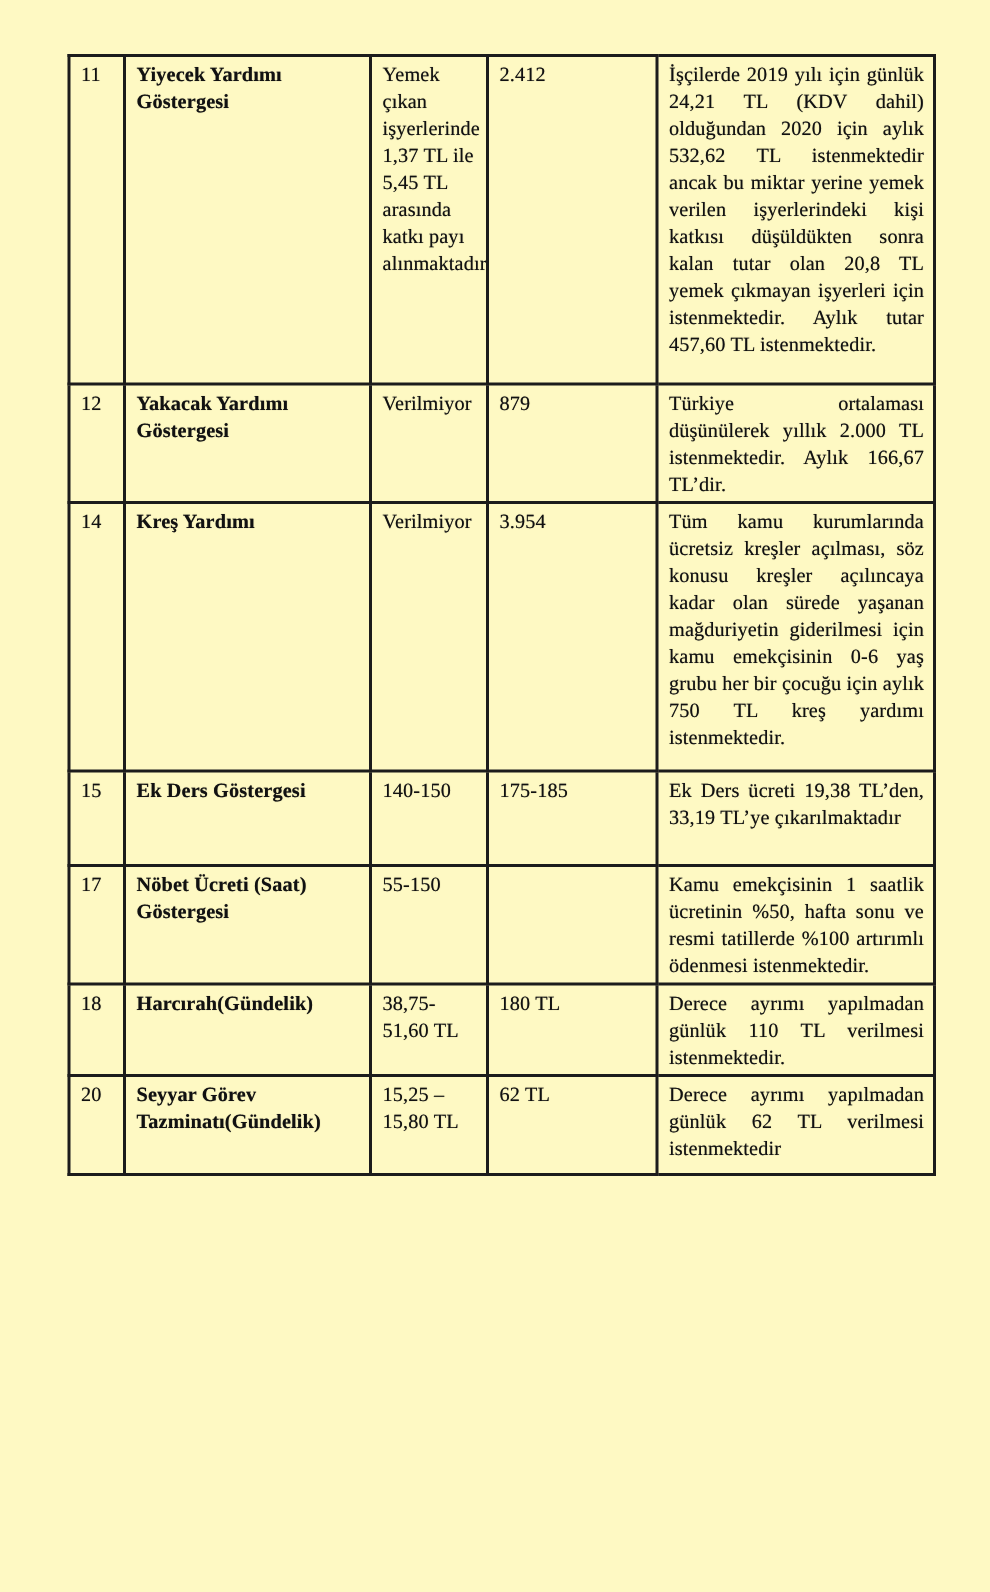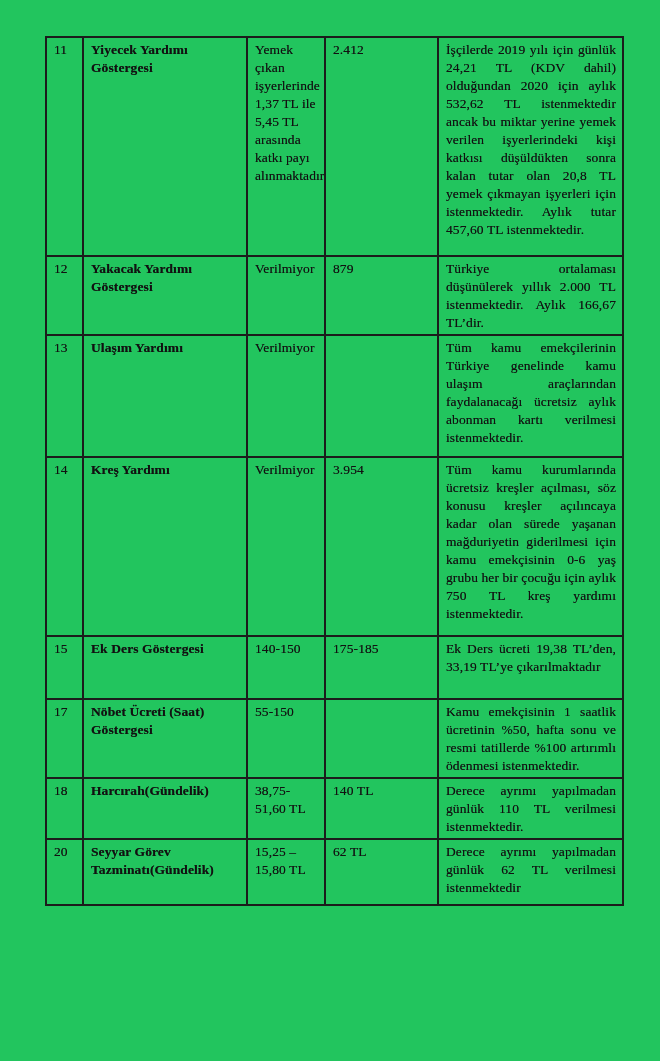--- a/index.html
+++ b/index.html
@@ -4,21 +4,21 @@
 <style>
   html, body {
     margin: 0;
     padding: 0;
     background: #ffffff;
   }
   .page {
     position: relative;
     width: 660px;
     height: 1061px;
-    background: #22c55e;
+    background: #fef9c3;
     overflow: hidden;
     font-family: "Liberation Serif", "DejaVu Serif", serif;
     color: #111111;
   }
   table.doc-table {
     position: absolute;
     left: 45px;
     top: 36px;
     width: 577px;
     border-collapse: collapse;
@@ -77,27 +77,20 @@
         <td class="dem">2.412</td>
         <td class="exp">İşçilerde 2019 yılı için günlük 24,21 TL (KDV dahil) olduğundan 2020 için aylık 532,62 TL istenmektedir ancak bu miktar yerine yemek verilen işyerlerindeki kişi katkısı düşüldükten sonra kalan tutar olan 20,8 TL yemek çıkmayan işyerleri için istenmektedir. Aylık tutar 457,60 TL istenmektedir.</td>
       </tr>
       <tr class="r1">
         <td class="no">12</td>
         <td class="ind">Yakacak Yardımı Göstergesi</td>
         <td class="cur">Verilmiyor</td>
         <td class="dem">879</td>
         <td class="exp">Türkiye ortalaması düşünülerek yıllık 2.000 TL istenmektedir. Aylık 166,67 TL’dir.</td>
       </tr>
-      <tr class="r2">
-        <td class="no">13</td>
-        <td class="ind">Ulaşım Yardımı</td>
-        <td class="cur">Verilmiyor</td>
-        <td class="dem"></td>
-        <td class="exp">Tüm kamu emekçilerinin Türkiye genelinde kamu ulaşım araçlarından faydalanacağı ücretsiz aylık abonman kartı verilmesi istenmektedir.</td>
-      </tr>
       <tr class="r3">
         <td class="no">14</td>
         <td class="ind">Kreş Yardımı</td>
         <td class="cur">Verilmiyor</td>
         <td class="dem">3.954</td>
         <td class="exp">Tüm kamu kurumlarında ücretsiz kreşler açılması, söz konusu kreşler açılıncaya kadar olan sürede yaşanan mağduriyetin giderilmesi için kamu emekçisinin 0-6 yaş grubu her bir çocuğu için aylık 750 TL kreş yardımı istenmektedir.</td>
       </tr>
       <tr class="r4">
         <td class="no">15</td>
         <td class="ind">Ek Ders Göstergesi</td>
@@ -109,21 +102,21 @@
         <td class="no">17</td>
         <td class="ind">Nöbet Ücreti (Saat) Göstergesi</td>
         <td class="cur">55-150</td>
         <td class="dem"></td>
         <td class="exp">Kamu emekçisinin 1 saatlik ücretinin %50, hafta sonu ve resmi tatillerde %100 artırımlı ödenmesi istenmektedir.</td>
       </tr>
       <tr class="r7">
         <td class="no">18</td>
         <td class="ind">Harcırah(Gündelik)</td>
         <td class="cur">38,75-51,60 TL</td>
-        <td class="dem">140 TL</td>
+        <td class="dem">180 TL</td>
         <td class="exp">Derece ayrımı yapılmadan günlük 110 TL verilmesi istenmektedir.</td>
       </tr>
       <tr class="r8">
         <td class="no">20</td>
         <td class="ind">Seyyar Görev Tazminatı(Gündelik)</td>
         <td class="cur">15,25 – 15,80 TL</td>
         <td class="dem">62 TL</td>
         <td class="exp">Derece ayrımı yapılmadan günlük 62 TL verilmesi istenmektedir</td>
       </tr>
     </tbody>

